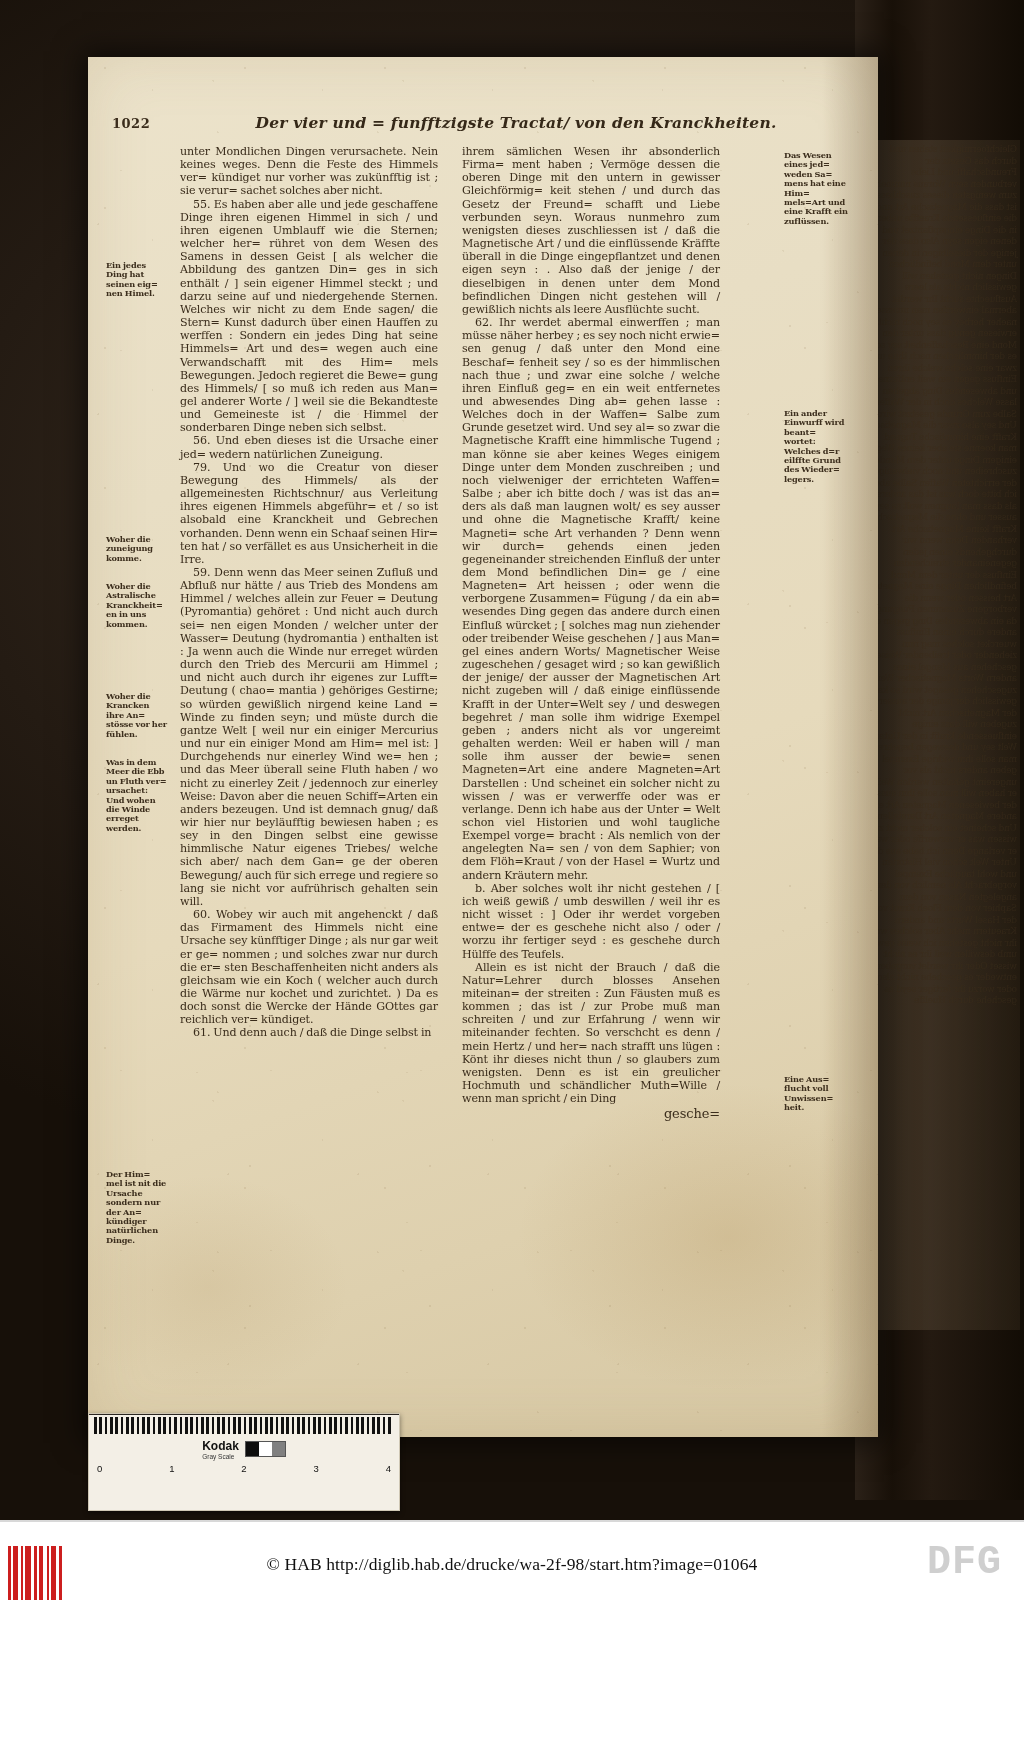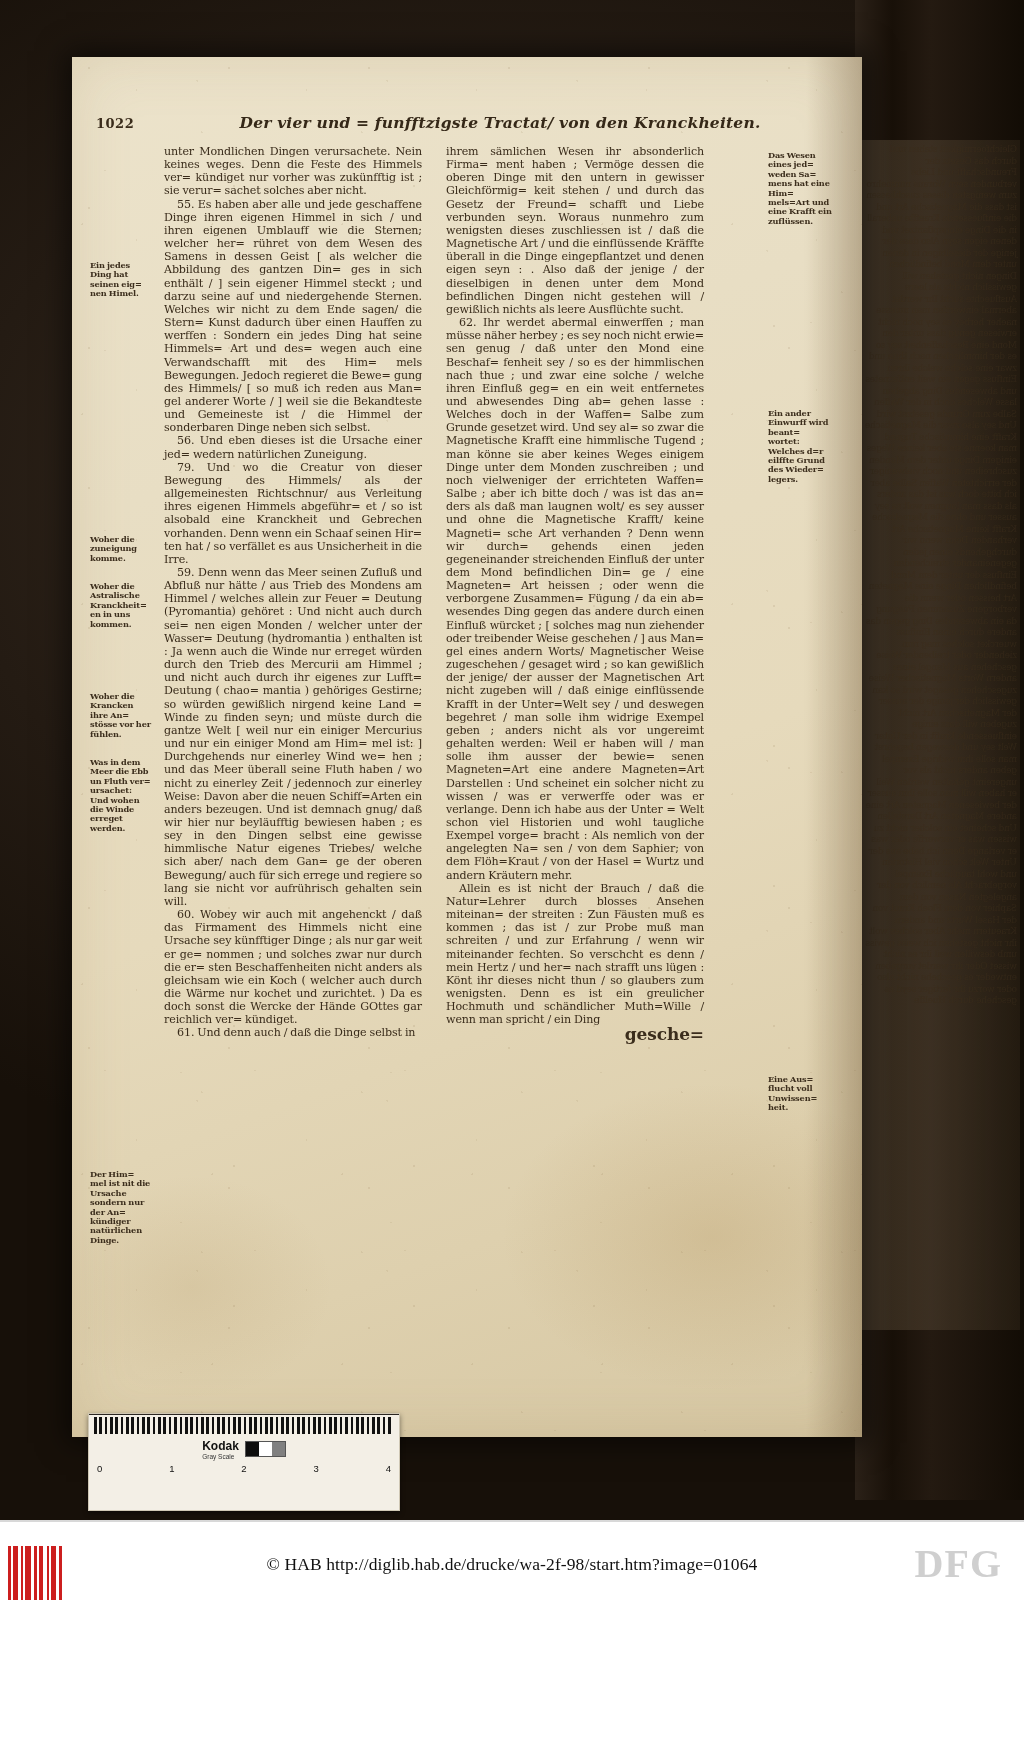--- a/index.html
+++ b/index.html
@@ -32,21 +32,21 @@
   #facing .gl{
     color:rgba(60,45,28,.55);
     font-family:"DejaVu Serif",serif;
     font-size:9px;line-height:11.5px;
     padding:4px 3px;letter-spacing:-.3px;
     transform:scaleX(-1);
   }
 
   
   #leaf{
-    position:absolute;left:72px;top:57px;width:790px;height:1380px;
+    position:absolute;left:88px;top:57px;width:790px;height:1380px;
     background:
       radial-gradient(ellipse 300px 220px at 640px 1180px, rgba(168,132,72,.22), rgba(168,132,72,0) 70%),
       radial-gradient(ellipse 200px 160px at 120px 1230px, rgba(160,126,70,.13), rgba(160,126,70,0) 70%),
       linear-gradient(160deg,#ece3cb 0%,#e8dec4 28%,#e6dabc 55%,#ded0ae 80%,#d6c7a3 100%);
     box-shadow:0 0 26px 6px rgba(0,0,0,.55), inset 0 0 60px rgba(150,120,70,.18);
   }
   
   #leaf:before{
     content:"";position:absolute;inset:0;pointer-events:none;
     background-image:
@@ -108,21 +108,21 @@
     color:#392b1a;
     letter-spacing:-.12px;
     word-spacing:-.4px;
     hyphens:auto;
   }
   #colL{left:74px;}
   #colR{left:356px;}
   .col p{margin:0 0 0 0;text-indent:13px;}
   .col p.noind{text-indent:0;}
   .catch{
-    position:absolute;right:0;bottom:-15px;font-size:17px;font-weight:bold;
+    position:absolute;right:0;bottom:-15px;font-size:13px;font-weight:normal;
   }
 
   
   #target{
     position:absolute;left:88px;top:1413px;width:310px;height:96px;
     background:#f3efe6;
     border:1px solid #cfc7b4;
     box-shadow:0 2px 5px rgba(0,0,0,.45);
   }
   #target .lib{
@@ -152,21 +152,21 @@
     position:absolute;left:0;top:32px;width:1024px;text-align:center;
     font-family:"Liberation Serif",serif;font-size:17.5px;color:#111;
     letter-spacing:.1px;
   }
   #barcode{
     position:absolute;left:8px;top:24px;display:flex;gap:0;height:54px;
   }
   #barcode i{display:block;background:#cc1f1f;}
   #dfg{
     position:absolute;right:22px;top:18px;
-    font-family:Liberation Serif, serif;
+    font-family:Liberation Mono, monospace;
     font-size:40px;font-weight:bold;color:#cfcfcf;letter-spacing:1px;
   }
 </style>
 </head>
 <body>
 
 <div id="scanbed">
 
   <div id="gutter"></div>
   <div id="facing">
@@ -226,20 +226,21 @@
         <p>56. Und eben dieses ist die Ursache einer jed= wedern natürlichen Zuneigung.</p>
         <p>79. Und wo die Creatur von dieser Bewegung des Himmels/ als der allgemeinesten Richtschnur/ aus Verleitung ihres eigenen Himmels abgeführ= et / so ist alsobald eine Kranckheit und Gebrechen vorhanden. Denn wenn ein Schaaf seinen Hir= ten hat / so verfället es aus Unsicherheit in die Irre.</p>
         <p>59. Denn wenn das Meer seinen Zufluß und Abfluß nur hätte / aus Trieb des Mondens am Himmel / welches allein zur Feuer = Deutung (Pyromantia) gehöret : Und nicht auch durch sei= nen eigen Monden / welcher unter der Wasser= Deutung (hydromantia ) enthalten ist : Ja wenn auch die Winde nur erreget würden durch den Trieb des Mercurii am Himmel ; und nicht auch durch ihr eigenes zur Lufft= Deutung ( chao= mantia ) gehöriges Gestirne; so würden gewißlich nirgend keine Land = Winde zu finden seyn; und müste durch die gantze Welt [ weil nur ein einiger Mercurius und nur ein einiger Mond am Him= mel ist: ] Durchgehends nur einerley Wind we= hen ; und das Meer überall seine Fluth haben / wo nicht zu einerley Zeit / jedennoch zur einerley Weise: Davon aber die neuen Schiff=Arten ein anders bezeugen. Und ist demnach gnug/ daß wir hier nur beyläufftig bewiesen haben ; es sey in den Dingen selbst eine gewisse himmlische Natur eigenes Triebes/ welche sich aber/ nach dem Gan= ge der oberen Bewegung/ auch für sich errege und regiere so lang sie nicht vor aufrührisch gehalten sein will.</p>
         <p>60. Wobey wir auch mit angehenckt / daß das Firmament des Himmels nicht eine Ursache sey künfftiger Dinge ; als nur gar weit er ge= nommen ; und solches zwar nur durch die er= sten Beschaffenheiten nicht anders als gleichsam wie ein Koch ( welcher auch durch die Wärme nur kochet und zurichtet. ) Da es doch sonst die Wercke der Hände GOttes gar reichlich ver= kündiget.</p>
         <p>61. Und denn auch / daß die Dinge selbst in</p>
       </div>
 
       <div class="col frak" id="colR">
         <p class="noind">ihrem sämlichen Wesen ihr absonderlich Firma= ment haben ; Vermöge dessen die oberen Dinge mit den untern in gewisser Gleichförmig= keit stehen / und durch das Gesetz der Freund= schafft und Liebe verbunden seyn. Woraus nunmehro zum wenigsten dieses zuschliessen ist / daß die Magnetische Art / und die einflüssende Kräffte überall in die Dinge eingepflantzet und denen eigen seyn : . Also daß der jenige / der dieselbigen in denen unter dem Mond befindlichen Dingen nicht gestehen will / gewißlich nichts als leere Ausflüchte sucht.</p>
         <p>62. Ihr werdet abermal einwerffen ; man müsse näher herbey ; es sey noch nicht erwie= sen genug / daß unter den Mond eine Beschaf= fenheit sey / so es der himmlischen nach thue ; und zwar eine solche / welche ihren Einfluß geg= en ein weit entfernetes und abwesendes Ding ab= gehen lasse : Welches doch in der Waffen= Salbe zum Grunde gesetzet wird. Und sey al= so zwar die Magnetische Krafft eine himmlische Tugend ; man könne sie aber keines Weges einigem Dinge unter dem Monden zuschreiben ; und noch vielweniger der errichteten Waffen= Salbe ; aber ich bitte doch / was ist das an= ders als daß man laugnen wolt/ es sey ausser und ohne die Magnetische Krafft/ keine Magneti= sche Art verhanden ? Denn wenn wir durch= gehends einen jeden gegeneinander streichenden Einfluß der unter dem Mond befindlichen Din= ge / eine Magneten= Art heissen ; oder wenn die verborgene Zusammen= Fügung / da ein ab= wesendes Ding gegen das andere durch einen Einfluß würcket ; [ solches mag nun ziehender oder treibender Weise geschehen / ] aus Man= gel eines andern Worts/ Magnetischer Weise zugeschehen / gesaget wird ; so kan gewißlich der jenige/ der ausser der Magnetischen Art nicht zugeben will / daß einige einflüssende Krafft in der Unter=Welt sey / und deswegen begehret / man solle ihm widrige Exempel geben ; anders nicht als vor ungereimt gehalten werden: Weil er haben will / man solle ihm ausser der bewie= senen Magneten=Art eine andere Magneten=Art Darstellen : Und scheinet ein solcher nicht zu wissen / was er verwerffe oder was er verlange. Denn ich habe aus der Unter = Welt schon viel Historien und wohl taugliche Exempel vorge= bracht : Als nemlich von der angelegten Na= sen / von dem Saphier; von dem Flöh=Kraut / von der Hasel = Wurtz und andern Kräutern mehr.</p>
+        <p>b. Aber solches wolt ihr nicht gestehen / [ ich weiß gewiß / umb deswillen / weil ihr es nicht wisset : ] Oder ihr werdet vorgeben entwe= der es geschehe nicht also / oder / worzu ihr fertiger seyd : es geschehe durch Hülffe des Teufels.</p>
         <p>Allein es ist nicht der Brauch / daß die Natur=Lehrer durch blosses Ansehen miteinan= der streiten : Zun Fäusten muß es kommen ; das ist / zur Probe muß man schreiten / und zur Erfahrung / wenn wir miteinander fechten. So verschcht es denn / mein Hertz / und her= nach strafft uns lügen : Könt ihr dieses nicht thun / so glaubers zum wenigsten. Denn es ist ein greulicher Hochmuth und schändlicher Muth=Wille / wenn man spricht / ein Ding</p>
         <div class="catch frak">gesche=</div>
       </div>
 
     </div>
   </div>
 
   <div id="target">
     <hr>
     <div id="bars">

